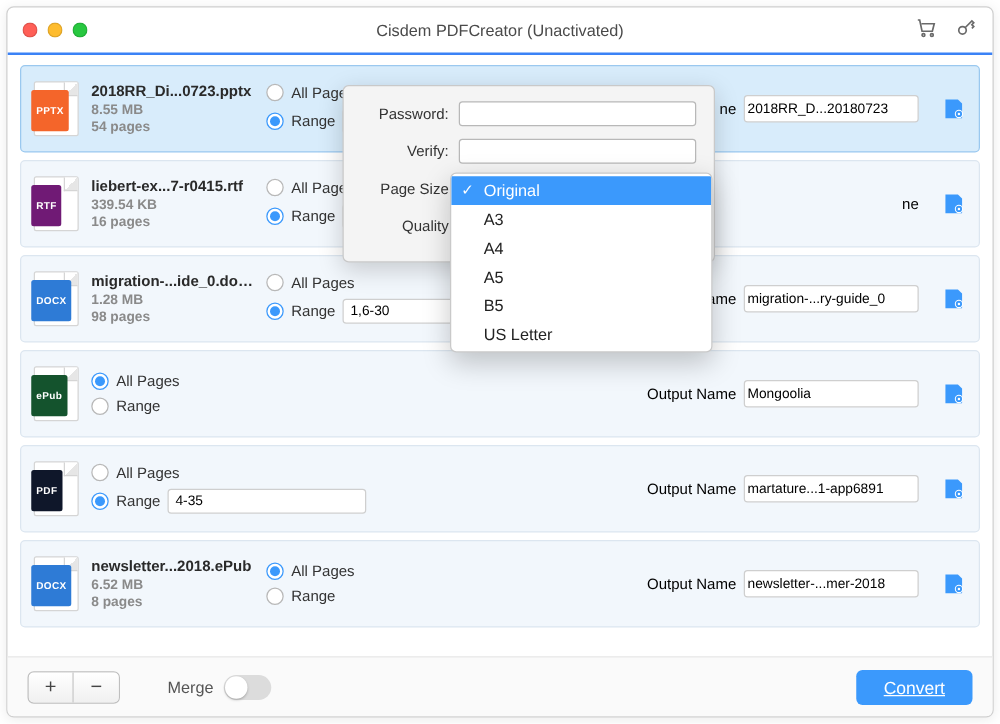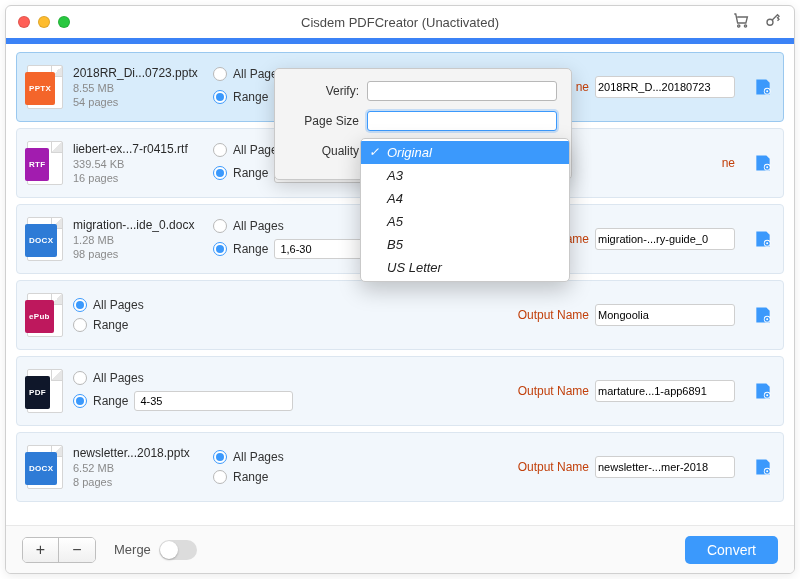--- a/index.html
+++ b/index.html
@@ -1,62 +1,62 @@
 <!DOCTYPE html>
 <html><head>
 <meta charset="utf-8">
 <style>
 * { box-sizing: border-box; margin: 0; padding: 0; font-family: -apple-system, BlinkMacSystemFont, "Helvetica Neue", Arial, sans-serif; }
 body { background: #fff; padding: 5px; }
 .window { width: 790px; height: 569px; border: 1px solid #d0d0d0; border-radius: 6px; position: relative; background: #fff; overflow: hidden; box-shadow: 0 2px 10px rgba(0,0,0,0.08); }
-.titlebar { height: 38px; display: flex; align-items: center; padding: 0 12px; border-bottom: 6px solid #3b82f6; position: relative; text-align: right; }
+.titlebar { height: 38px; display: flex; align-items: center; padding: 0 12px; border-bottom: 2px solid #3b82f6; position: relative; text-align: right; }
 .traffic-lights { display: flex; gap: 8px; }
 .tl { width: 12px; height: 12px; border-radius: 50%; border: 0.5px solid rgba(0,0,0,0.12); }
 .tl.red { background: #ff5f57; } .tl.yellow { background: #febc2e; } .tl.green { background: #28c840; }
 .win-title { position: absolute; left: 50%; transform: translateX(-50%); font-size: 13px; color: #4a4a4a; }
 .toolbar-icons { margin-left: auto; display: flex; gap: 14px; align-items: center; color: #6a6a6a; }
 .toolbar-icons svg { width: 18px; height: 18px; }
 .list { padding: 8px 10px 0 10px; height: 466px; overflow: hidden; }
 .row { display: flex; align-items: center; height: 70px; border: 1px solid #dce6f0; border-radius: 4px; margin-bottom: 6px; background: #f2f7fc; padding: 0 10px; gap: 10px; }
 .row.selected { background: #d8ecfb; border-color: #9ac8ef; }
 .file-icon { width: 36px; height: 44px; position: relative; flex-shrink: 0; }
 .file-icon .sheet { width: 36px; height: 44px; background: #fff; border: 1px solid #d5d5d5; border-radius: 2px; position: relative; }
 .file-icon .sheet::before { content: ""; position: absolute; top: 0; right: 0; width: 10px; height: 10px; background: linear-gradient(135deg, #fff 50%, #e6e6e6 50%); border-bottom: 1px solid #d5d5d5; border-left: 1px solid #d5d5d5; }
 .file-icon .tag { position: absolute; bottom: 4px; left: -2px; padding: 12px 4px; font-size: 8px; font-weight: 700; color: #fff; border-radius: 2px; letter-spacing: 0.3px; }
-.file-meta { width: 130px; flex-shrink: 0; }
+.file-meta { width: 130px; flex-shrink: 0; font-weight: bold; }
 .file-name { font-size: 12px; color: #2a2a2a; white-space: nowrap; overflow: hidden; text-overflow: ellipsis; }
 .file-sub { font-size: 11px; color: #8a8a8a; margin-top: 2px; }
 .radio-col { width: 220px; display: flex; flex-direction: column; gap: 6px; flex-shrink: 0; }
 .radio-line { display: flex; align-items: center; gap: 6px; font-size: 12px; color: #333; }
 .radio { width: 14px; height: 14px; border: 1px solid #b8b8b8; border-radius: 50%; display: inline-flex; align-items: center; justify-content: center; background: #fff; }
 .radio.checked { border-color: #3b99fc; }
 .radio.checked::after { content: ""; width: 8px; height: 8px; background: #3b99fc; border-radius: 50%; }
 .range-input { flex: 1; height: 20px; border: 1px solid #cfcfcf; border-radius: 3px; font-size: 11px; padding: 0 5px; background: #fff; }
 .output-col { display: flex; align-items: center; gap: 6px; margin-left: auto; }
-.out-label { font-size: 12px; color: #c2410c; white-space: nowrap; }
+.out-label { font-size: 12px; color: #000000; white-space: nowrap; }
 .out-input { width: 140px; height: 22px; border: 1px solid #cfcfcf; border-radius: 3px; font-size: 11px; padding: 0 2px; background: #fff; }
 .gear-btn { width: 20px; height: 20px; color: #3b99fc; flex-shrink: 0; margin-left: 8px; }
 .gear-btn svg { width: 20px; height: 20px; }
 .footer { position: absolute; bottom: 0; left: 0; right: 0; height: 48px; border-top: 1px solid #e8e8e8; display: flex; align-items: center; padding: 0 16px; gap: 18px; background: #fafafa; }
 .seg { display: flex; border: 1px solid #bfbfbf; border-radius: 5px; overflow: hidden; }
 .seg button { width: 36px; height: 24px; background: linear-gradient(#fff,#f0f0f0); border: none; font-size: 16px; color: #444; border-right: 1px solid #bfbfbf; cursor: pointer; }
 .seg button:last-child { border-right: none; }
-.merge-wrap { display: flex; align-items: center; gap: 8px; font-size: 13px; color: #555; }
+.merge-wrap { display: flex; align-items: center; gap: 8px; font-size: 13px; color: #555; margin-left: 20px; }
 .switch { width: 38px; height: 20px; background: #dcdcdc; border-radius: 10px; position: relative; }
 .switch::after { content: ""; position: absolute; top: 1px; left: 1px; width: 18px; height: 18px; background: #fff; border-radius: 50%; box-shadow: 0 1px 2px rgba(0,0,0,0.25); }
-.convert-btn { margin-left: auto; background: #3b99fc; color: #fff; border: none; border-radius: 5px; padding: 6px 22px; font-size: 14px; cursor: pointer; }
+.convert-btn { margin-left: auto; background: #3b99fc; color: #fff; border: none; border-radius: 5px; padding: 6px 22px; font-size: 14px; cursor: pointer; text-decoration: underline; }
 
 .popup { position: absolute; top: 62px; left: 268px; width: 298px; background: #f4f4f4; border: 1px solid #c9c9c9; border-radius: 5px; box-shadow: 0 6px 20px rgba(0,0,0,0.18); padding: 12px 14px 18px 14px; z-index: 10; }
 .popup-row { display: flex; align-items: center; margin-bottom: 10px; font-size: 12px; color: #333; }
 .popup-row label { width: 70px; text-align: right; margin-right: 8px; }
 .popup-row input[type=text], .popup-row input[type=password] { flex: 1; height: 20px; border: 1px solid #b8b8b8; border-radius: 3px; padding: 0 4px; background: #fff; }
 .popup-row.psz input, .popup-row.qual input { border-color: #3b99fc; box-shadow: 0 0 0 2px rgba(59,153,252,0.25); }
 
 .dropdown { position: absolute; top: 132px; left: 354px; width: 210px; background: #fff; border: 1px solid #c9c9c9; border-radius: 5px; box-shadow: 0 8px 22px rgba(0,0,0,0.22); z-index: 20; overflow: hidden; padding: 2px 0; }
-.dd-item { font-size: 13px; padding: 4px 18px 4px 26px; color: #222; position: relative; font-style: italic; }
+.dd-item { font-size: 13px; padding: 4px 18px 4px 26px; color: #222; position: relative; }
 .dd-item.sel { background: #3b99fc; color: #fff; }
 .dd-item.sel::before { content: "✓"; position: absolute; left: 8px; top: 4px; font-size: 12px; }
 </style>
 </head>
 <body>
 
 <div class="window">
 
   <div class="titlebar">
     <div class="traffic-lights">
@@ -111,21 +111,21 @@
         <div class="gear-btn"><svg viewBox="0 0 24 24" fill="currentColor">
             <path d="M4 3h12l4 4v14H4z" fill="#3b99fc"></path>
             <circle cx="17" cy="17" r="4" fill="#fff"></circle>
             <circle cx="17" cy="17" r="3" fill="#3b99fc"></circle>
             <circle cx="17" cy="17" r="1.2" fill="#fff"></circle>
           </svg></div>
       </div>
       <div class="row">
         <div class="file-icon">
           <div class="sheet"></div>
-          <div class="tag" style="background:#a21caf">RTF</div>
+          <div class="tag" style="background:#701a75">RTF</div>
         </div>
         <div class="file-meta">
           <div class="file-name">liebert-ex...7-r0415.rtf</div>
           <div class="file-sub">339.54 KB</div>
           <div class="file-sub">16 pages</div>
         </div>
         <div class="radio-col">
           <div class="radio-line">
             <span class="radio "></span>
             <span>All Pages</span>
@@ -174,21 +174,21 @@
         <div class="gear-btn"><svg viewBox="0 0 24 24" fill="currentColor">
             <path d="M4 3h12l4 4v14H4z" fill="#3b99fc"></path>
             <circle cx="17" cy="17" r="4" fill="#fff"></circle>
             <circle cx="17" cy="17" r="3" fill="#3b99fc"></circle>
             <circle cx="17" cy="17" r="1.2" fill="#fff"></circle>
           </svg></div>
       </div>
       <div class="row">
         <div class="file-icon">
           <div class="sheet"></div>
-          <div class="tag" style="background:#be185d">ePub</div>
+          <div class="tag" style="background:#14532d">ePub</div>
         </div>
         <div class="radio-col">
           <div class="radio-line">
             <span class="radio checked"></span>
             <span>All Pages</span>
           </div>
           <div class="radio-line">
             <span class="radio "></span>
             <span>Range</span>
           </div>
@@ -230,21 +230,21 @@
             <circle cx="17" cy="17" r="3" fill="#3b99fc"></circle>
             <circle cx="17" cy="17" r="1.2" fill="#fff"></circle>
           </svg></div>
       </div>
       <div class="row">
         <div class="file-icon">
           <div class="sheet"></div>
           <div class="tag" style="background:#2e7bd6">DOCX</div>
         </div>
         <div class="file-meta">
-          <div class="file-name">newsletter...2018.pptx</div>
+          <div class="file-name">newsletter...2018.ePub</div>
           <div class="file-sub">6.52 MB</div>
           <div class="file-sub">8 pages</div>
         </div>
         <div class="radio-col">
           <div class="radio-line">
             <span class="radio checked"></span>
             <span>All Pages</span>
           </div>
           <div class="radio-line">
             <span class="radio "></span>
@@ -258,20 +258,24 @@
         <div class="gear-btn"><svg viewBox="0 0 24 24" fill="currentColor">
             <path d="M4 3h12l4 4v14H4z" fill="#3b99fc"></path>
             <circle cx="17" cy="17" r="4" fill="#fff"></circle>
             <circle cx="17" cy="17" r="3" fill="#3b99fc"></circle>
             <circle cx="17" cy="17" r="1.2" fill="#fff"></circle>
           </svg></div>
       </div>
     </div>
 
   <div class="popup">
+    <div class="popup-row">
+      <label>Password:</label>
+      <input type="password" style="">
+    </div>
     <div class="popup-row">
       <label>Verify:</label>
       <input type="password" style="">
     </div>
     <div class="popup-row psz">
       <label>Page Size</label>
       <input type="text" style="">
     </div>
     <div class="popup-row qual" style="margin-bottom:0">
       <label>Quality</label>

